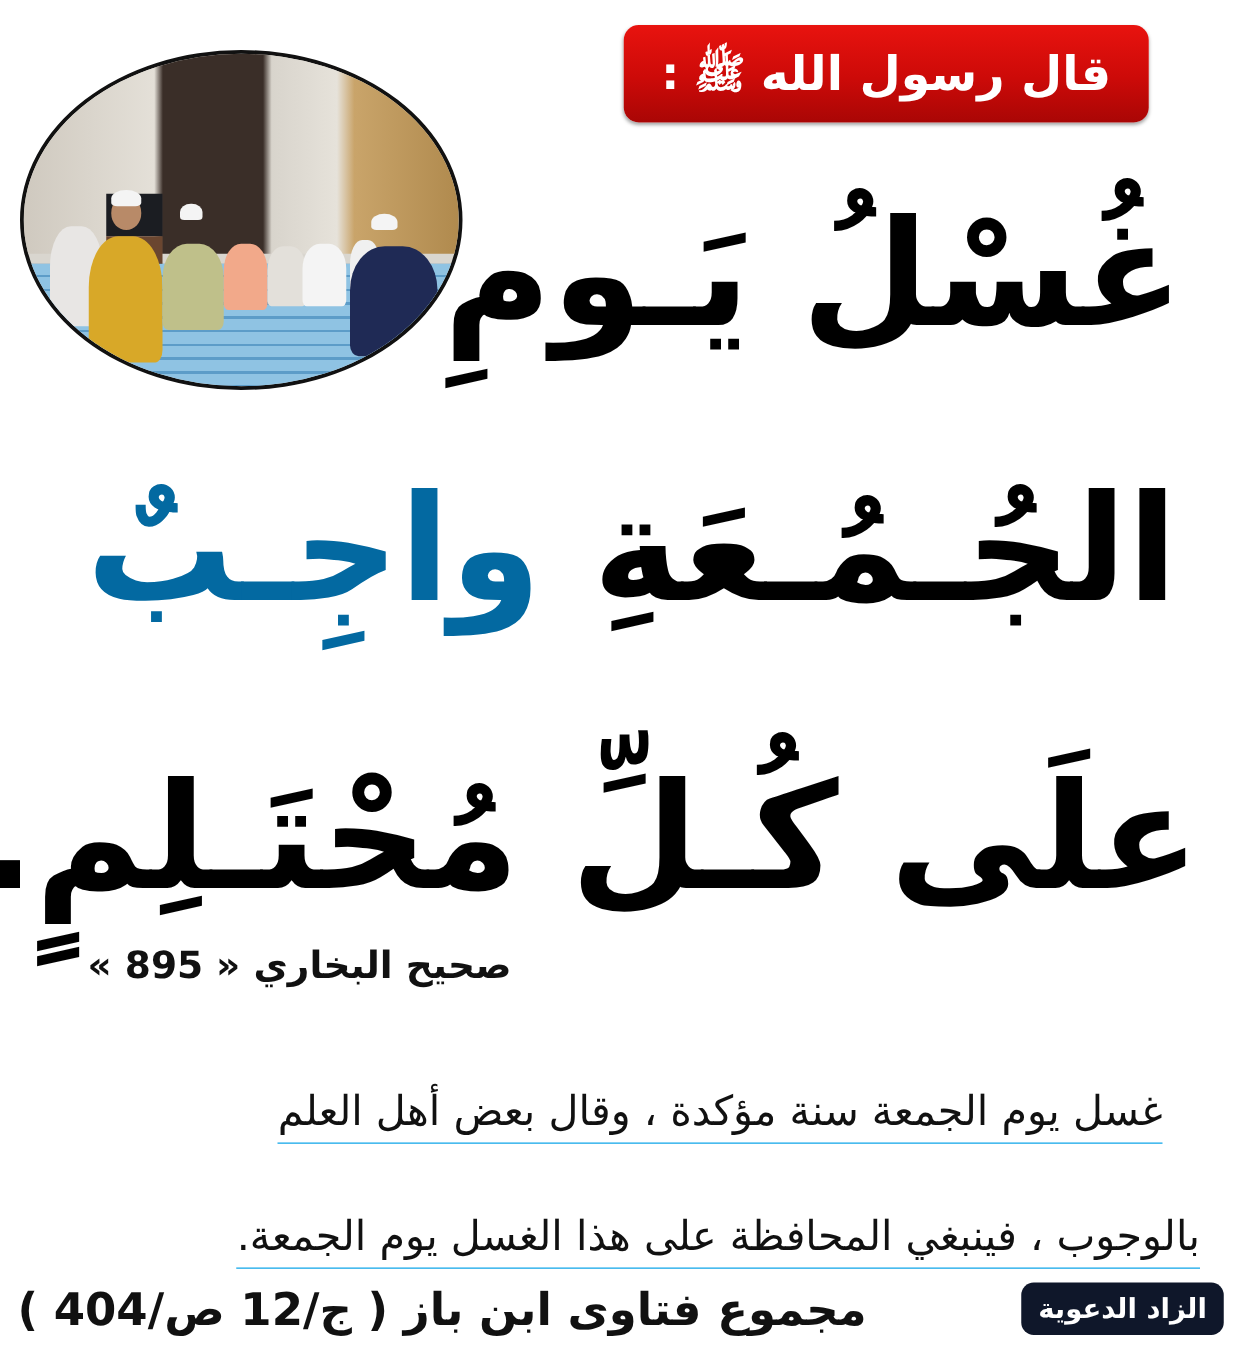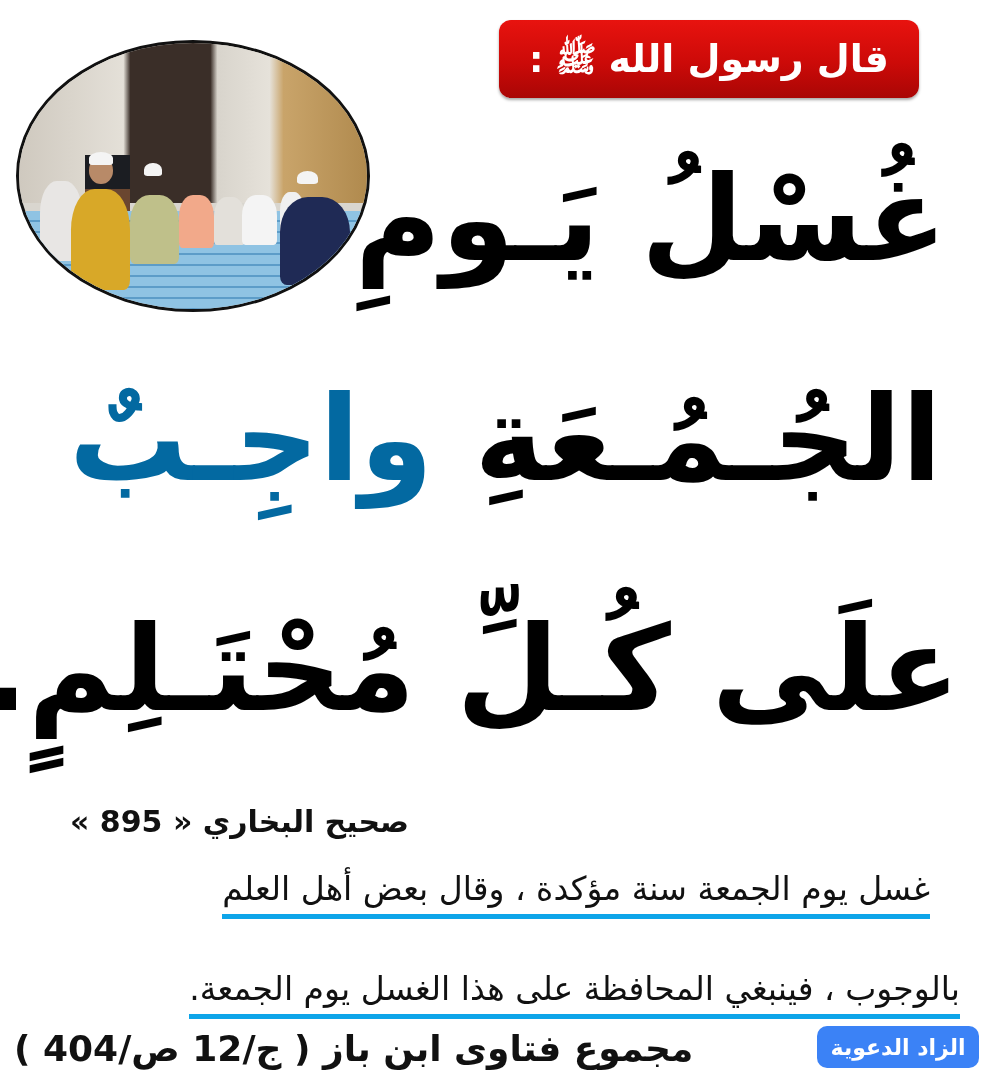--- a/index.html
+++ b/index.html
@@ -48,39 +48,39 @@
     font-weight: bold; color: #000; direction: rtl; white-space: nowrap;
     font-family: "DejaVu Sans", sans-serif;
     line-height: 1;
   }
   .line1 { right: 43px; top: 160px; font-size: 118px; }
   .line2 { right: 48px; top: 380px; font-size: 118px; }
   .line3 { right: 30px; top: 610px; font-size: 118px; }
   .red { color: #0369a1; }
 
   .source {
-    left: 70px; top: 804px; font-size: 30px; font-weight: bold; color: #111;
+    left: 70px; top: 755px; font-size: 30px; font-weight: bold; color: #111;
     direction: rtl; white-space: nowrap;
   }
 
   .note {
     right: 60px; left: 30px; font-size: 33px; color: #111; direction: rtl;
     text-align: right; white-space: nowrap; line-height: 1;
   }
-  .note span { border-bottom: 5px solid #0ea5e9; padding-bottom: 6px; }
+  .note span { border-bottom: 1px solid #0ea5e9; padding-bottom: 6px; }
   .note1 { top: 872px; right: 60px; }
   .note2 { top: 940px; right: 30px; margin-top: 32px; }
 
   .footer-ref {
     left: 14px; top: 1028px; font-size: 36px; font-weight: bold; color: #111;
     direction: rtl; white-space: nowrap;
   }
   .brand-badge {
     left: 817px; top: 1026px; width: 162px; height: 42px;
-    background: #3b82f6; border-radius: 10px;
+    background: #0f172a; border-radius: 10px;
     color: #fff; font-weight: bold; font-size: 22px;
     display:flex; align-items:center; justify-content:center; direction: rtl;
   }
 </style>
 </head>
 <body>
 
 <div class="abs header-badge">
   <span class="header-text">قال رسول الله</span>
   <span class="pbuh-icon">ﷺ</span>

